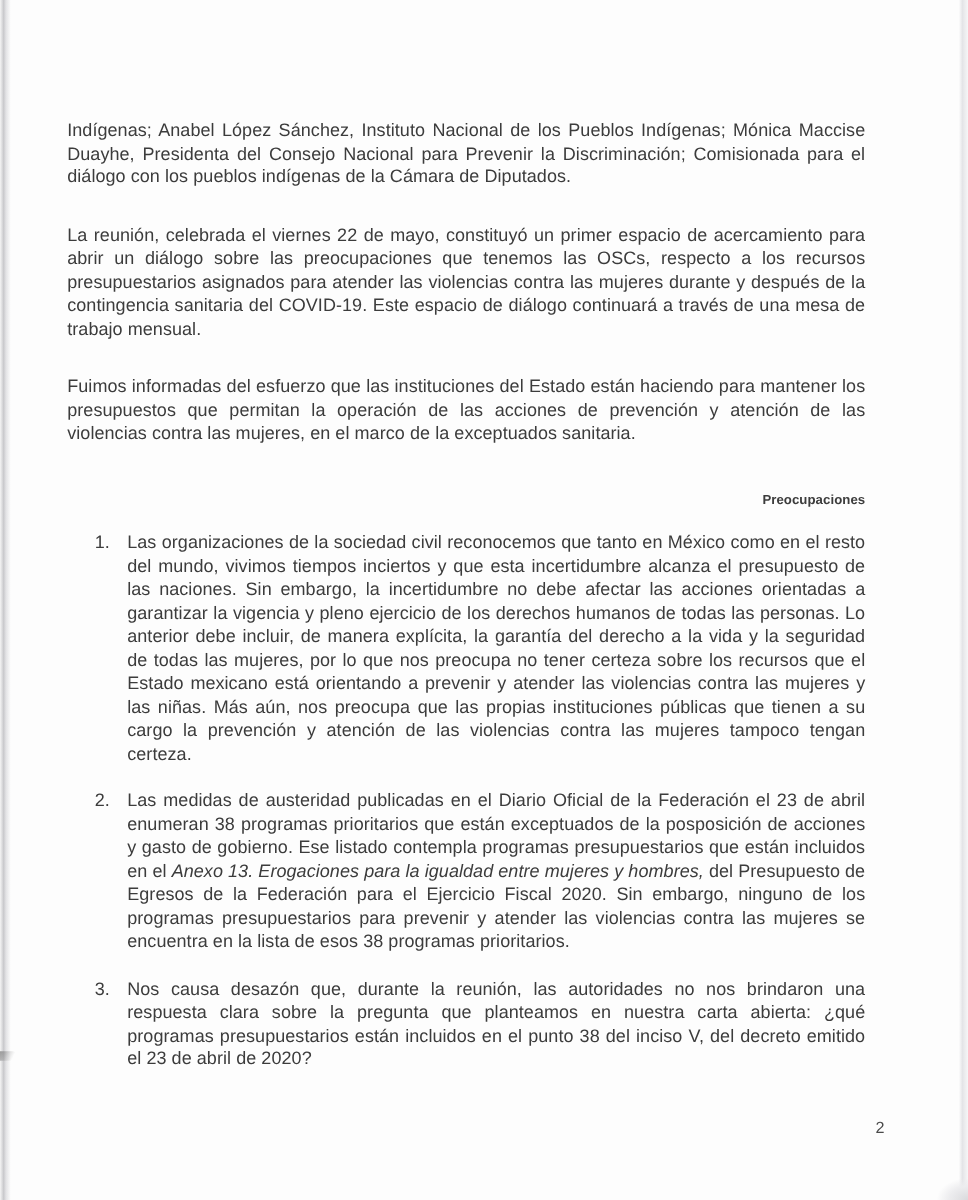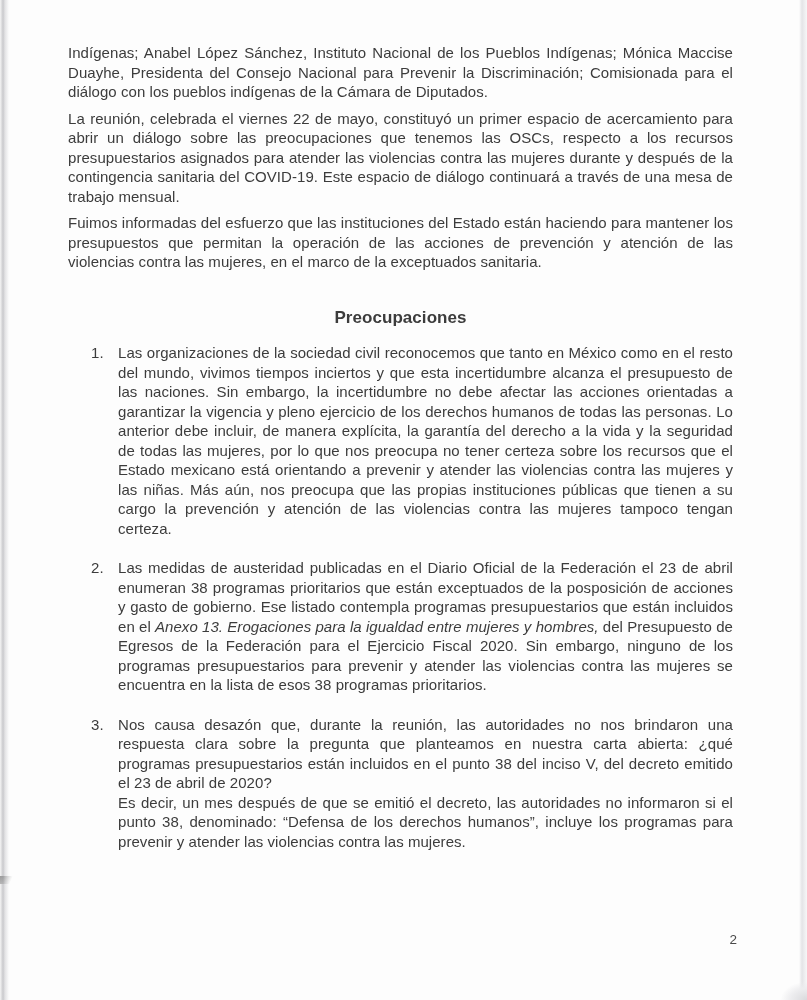--- a/index.html
+++ b/index.html
@@ -39,37 +39,37 @@
     position: absolute;
     left: 0; top: 876px;
     width: 14px; height: 8px;
     background: linear-gradient(115deg, #6b6b6b 0%, rgba(160,160,160,.55) 45%, rgba(253,253,253,0) 75%);
     border-radius: 0 4px 4px 0;
     opacity: .65;
   }
   
   .content {
     position: absolute;
-    left: 68px;
+    left: 56px;
     top: 0;
     width: 665px;
-    padding-top: 43px;
+    padding-top: 99px;
     font-size: 15px;
     line-height: 19.5px;
     text-align: justify;
     letter-spacing: 0.05px;
     filter: blur(0.25px);
   }
   .para { margin: 0; }
-  .para + .para { margin-top: 7px; }
+  .para + .para { margin-top: 29px; }
   .section-heading {
     margin: 36px 0 0 0;
-    font-size: 17px;
+    font-size: 11px;
     font-weight: bold;
-    text-align: center;
+    text-align: right;
   }
   .num-list { margin-top: 16px; }
   .num-item {
     display: flex;
     align-items: flex-start;
   }
   .num-item + .num-item { margin-top: 20px; }
   .num-item .marker {
     flex: 0 0 27px;
     margin-left: 23px;
@@ -115,21 +115,20 @@
 
       <div class="num-item">
         <span class="marker">2.</span>
         <div class="item-text"><span>Las medidas de austeridad publicadas en el Diario Oficial de la Federación el 23 de abril enumeran 38 programas prioritarios que están exceptuados de la posposición de acciones y gasto de gobierno. Ese listado contempla programas presupuestarios que están incluidos en el</span> <em>Anexo 13. Erogaciones para la igualdad entre mujeres y hombres,</em> <span>del Presupuesto de Egresos de la Federación para el Ejercicio Fiscal 2020. Sin embargo, ninguno de los programas presupuestarios para prevenir y atender las violencias contra las mujeres se encuentra en la lista de esos 38 programas prioritarios.</span></div>
       </div>
 
       <div class="num-item">
         <span class="marker">3.</span>
         <div class="item-text">
           <div>Nos causa desazón que, durante la reunión, las autoridades no nos brindaron una respuesta clara sobre la pregunta que planteamos en nuestra carta abierta: ¿qué programas presupuestarios están incluidos en el punto 38 del inciso V, del decreto emitido el 23 de abril de 2020?</div>
-          <div>Es decir, un mes después de que se emitió el decreto, las autoridades no informaron si el punto 38, denominado: “Defensa de los derechos humanos”, incluye los programas para prevenir y atender las violencias contra las mujeres.</div>
         </div>
       </div>
 
     </div>
   </div>
 
   <div class="page-number">2</div>
 
 </div>
 

